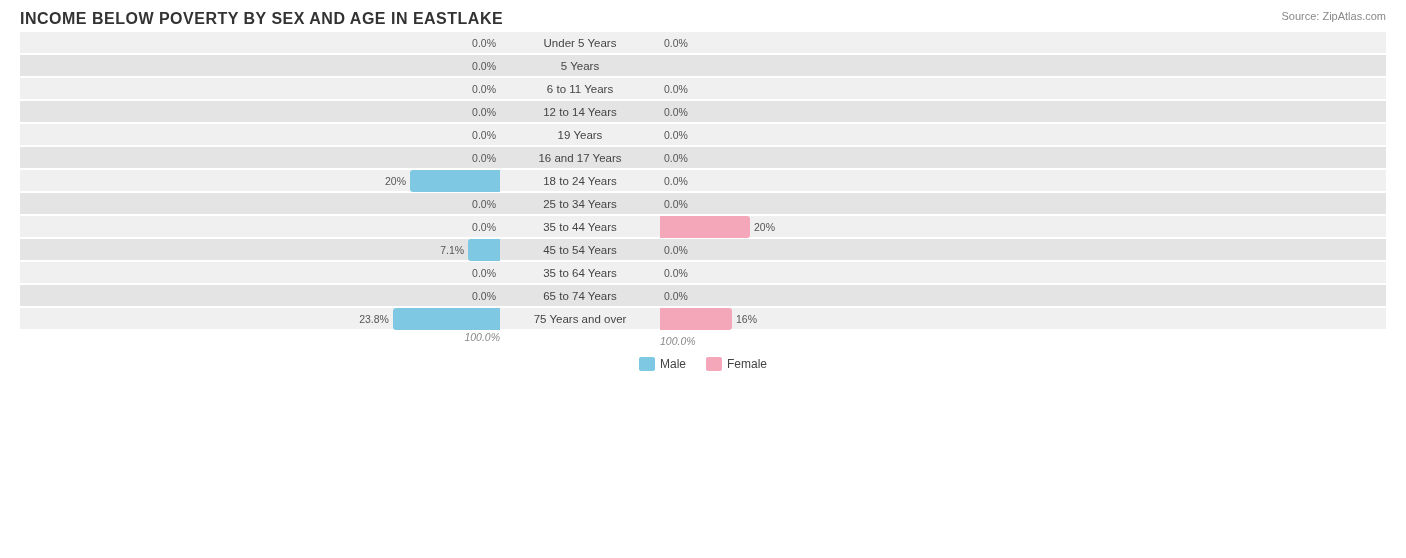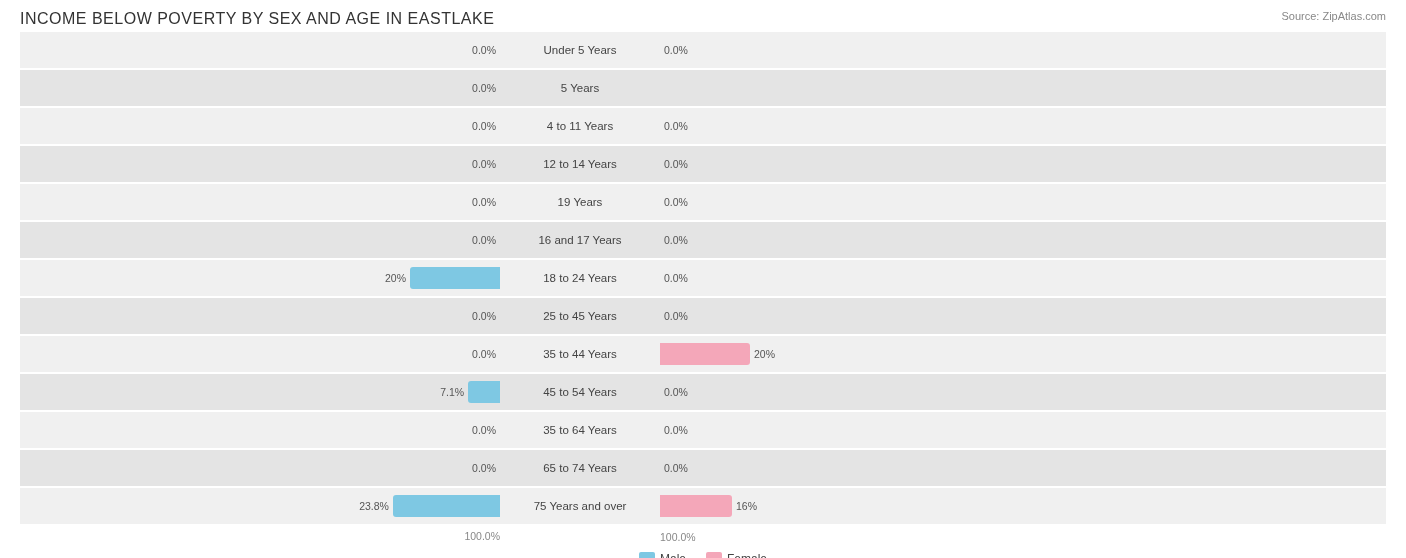--- a/index.html
+++ b/index.html
@@ -11,41 +11,41 @@
       overflow: hidden;
     }
     .chart-container {
       width: 1406px;
       height: 558px;
       padding: 10px 20px 30px 20px;
       position: relative;
     }
     .chart-title {
       font-size: 16px;
-      font-weight: normal;
+      font-weight: bold;
       color: #333;
       margin-bottom: 4px;
       letter-spacing: 0.5px;
     }
     .source-text {
       position: absolute;
       top: 10px;
       right: 20px;
       font-size: 11px;
       color: #888;
     }
     .chart-area {
       width: 100%;
       position: relative;
       margin-top: 4px;
     }
     .bar-row {
       display: flex;
       align-items: center;
-      height: 36px;
+      height: 21px;
       margin-bottom: 2px;
       position: relative;
     }
     .bar-row:nth-child(odd) {
       background: #f5f5f5;
     }
     .bar-row:nth-child(even) {
       background: #e8e8e8;
     }
     .left-section {
@@ -102,22 +102,22 @@
       align-items: center;
       gap: 5px;
     }
     .legend-box {
       width: 16px;
       height: 14px;
       border-radius: 2px;
     }
     .axis-row {
       display: flex;
-      align-items: center;
       height: 20px;
+      font-style: italic;
     }
     .axis-left {
       width: 480px;
       display: flex;
       justify-content: flex-end;
     }
     .axis-right {
       width: 480px;
     }
     .axis-center {
@@ -152,21 +152,21 @@
           <div class="male-bar" style="width: 0px; right: 0px;"></div>
           <div style="position: absolute; font-size: 10.5px; color: rgb(85, 85, 85); white-space: nowrap; right: 4px; top: 50%; transform: translateY(-50%);">0.0%</div>
         </div>
         <div class="center-label">5 Years</div>
       </div>
       <div class="bar-row" style="background: rgb(240, 240, 240);">
         <div class="left-section" style="position: relative;">
           <div class="male-bar" style="width: 0px; right: 0px;"></div>
           <div style="position: absolute; font-size: 10.5px; color: rgb(85, 85, 85); white-space: nowrap; right: 4px; top: 50%; transform: translateY(-50%);">0.0%</div>
         </div>
-        <div class="center-label">4 to 11 Years</div>
+        <div class="center-label">6 to 11 Years</div>
         <div class="right-section" style="position: relative;">
           <div class="female-bar" style="width: 0px; left: 0px;"></div>
           <div style="position: absolute; font-size: 10.5px; color: rgb(85, 85, 85); white-space: nowrap; left: 4px; top: 50%; transform: translateY(-50%);">0.0%</div>
         </div>
       </div>
       <div class="bar-row" style="background: rgb(228, 228, 228);">
         <div class="left-section" style="position: relative;">
           <div class="male-bar" style="width: 0px; right: 0px;"></div>
           <div style="position: absolute; font-size: 10.5px; color: rgb(85, 85, 85); white-space: nowrap; right: 4px; top: 50%; transform: translateY(-50%);">0.0%</div>
         </div>
@@ -207,21 +207,21 @@
         <div class="right-section" style="position: relative;">
           <div class="female-bar" style="width: 0px; left: 0px;"></div>
           <div style="position: absolute; font-size: 10.5px; color: rgb(85, 85, 85); white-space: nowrap; left: 4px; top: 50%; transform: translateY(-50%);">0.0%</div>
         </div>
       </div>
       <div class="bar-row" style="background: rgb(228, 228, 228);">
         <div class="left-section" style="position: relative;">
           <div class="male-bar" style="width: 0px; right: 0px;"></div>
           <div style="position: absolute; font-size: 10.5px; color: rgb(85, 85, 85); white-space: nowrap; right: 4px; top: 50%; transform: translateY(-50%);">0.0%</div>
         </div>
-        <div class="center-label">25 to 45 Years</div>
+        <div class="center-label">25 to 34 Years</div>
         <div class="right-section" style="position: relative;">
           <div class="female-bar" style="width: 0px; left: 0px;"></div>
           <div style="position: absolute; font-size: 10.5px; color: rgb(85, 85, 85); white-space: nowrap; left: 4px; top: 50%; transform: translateY(-50%);">0.0%</div>
         </div>
       </div>
       <div class="bar-row" style="background: rgb(240, 240, 240);">
         <div class="left-section" style="position: relative;">
           <div class="male-bar" style="width: 0px; right: 0px;"></div>
           <div style="position: absolute; font-size: 10.5px; color: rgb(85, 85, 85); white-space: nowrap; right: 4px; top: 50%; transform: translateY(-50%);">0.0%</div>
         </div>

